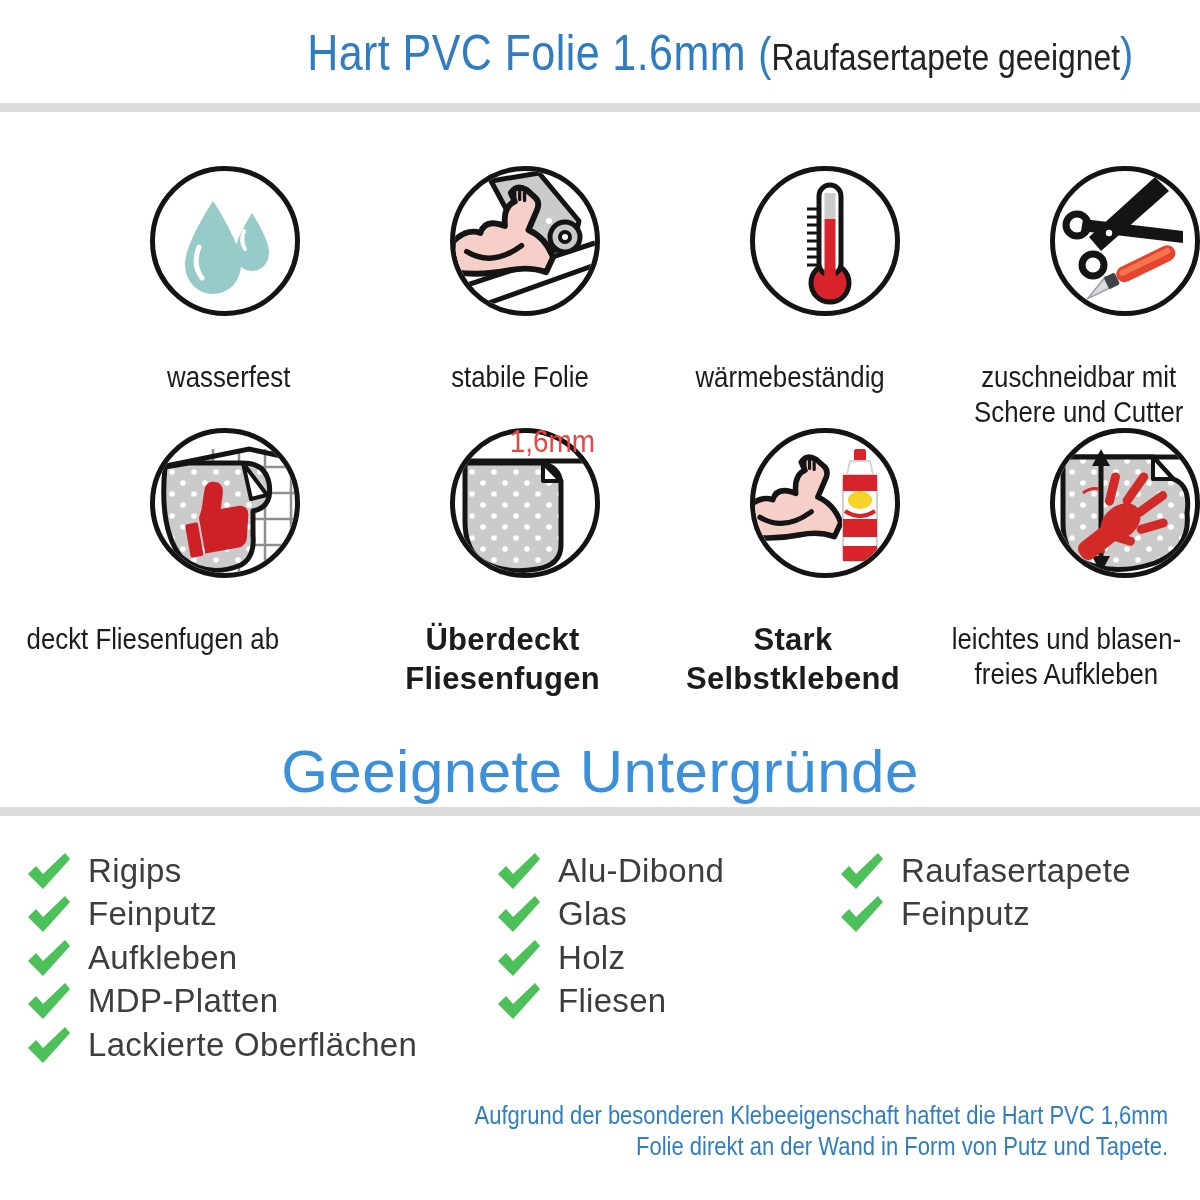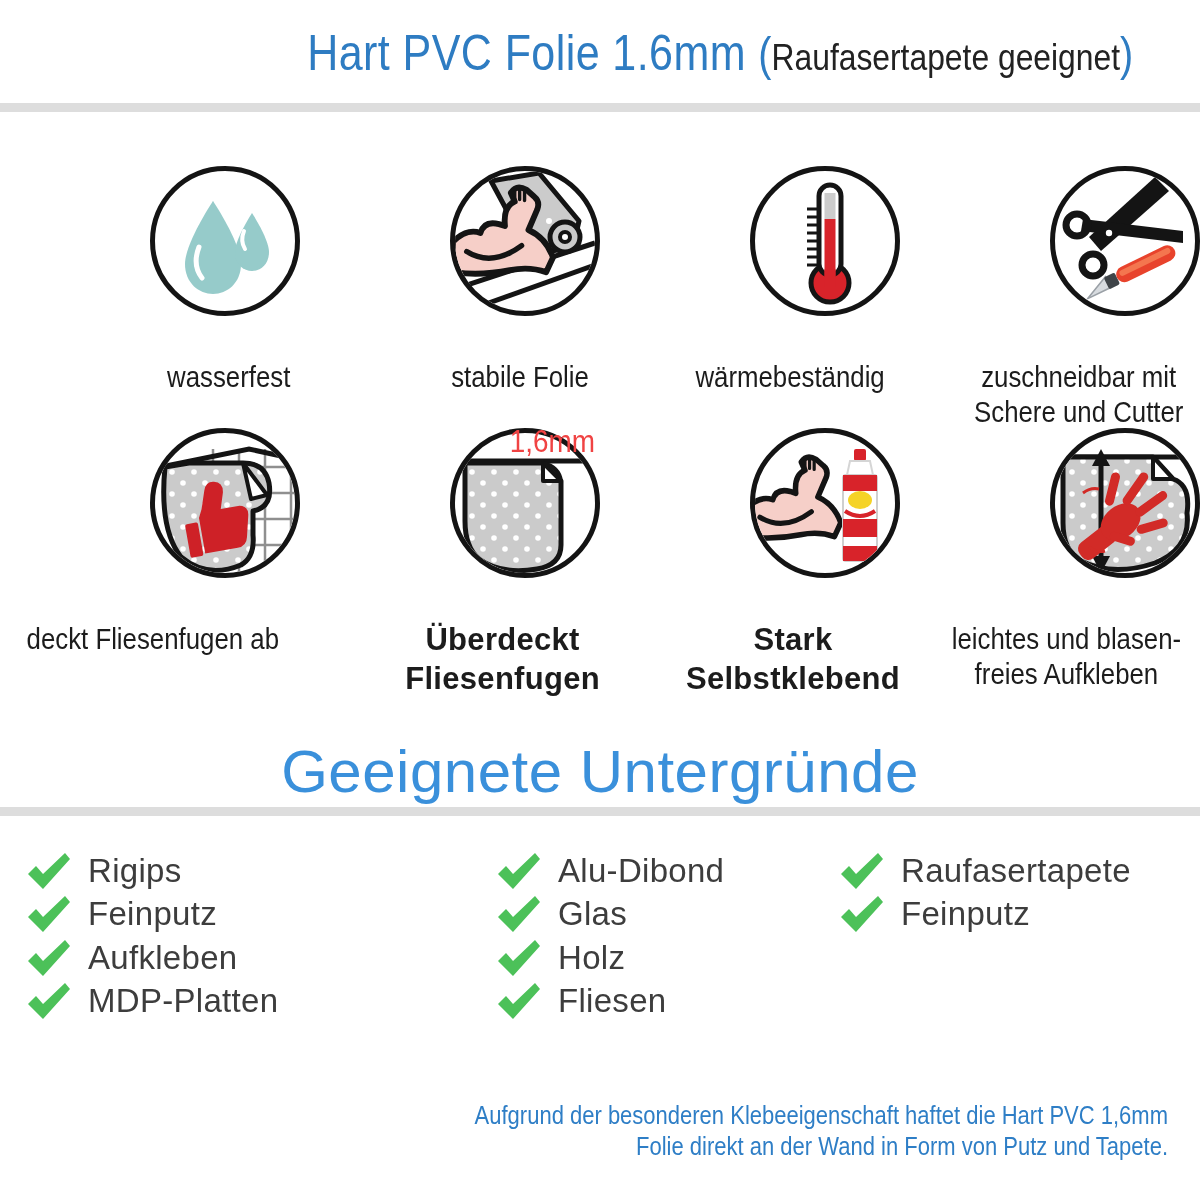--- a/index.html
+++ b/index.html
@@ -260,20 +260,26 @@
           <polygon points="3,22 11,14 18,22 40,1 45,7 18,37" fill="#4CC159"></polygon>
         </svg>
         <span class="chk-label">Aufkleben</span>
       </div>
     <div class="chk-item">
         <svg width="46" height="38" viewBox="0 0 46 38">
           <polygon points="3,22 11,14 18,22 40,1 45,7 18,37" fill="#4CC159"></polygon>
         </svg>
         <span class="chk-label">MDP-Platten</span>
       </div>
+    <div class="chk-item">
+        <svg width="46" height="38" viewBox="0 0 46 38">
+          <polygon points="3,22 11,14 18,22 40,1 45,7 18,37" fill="#4CC159"></polygon>
+        </svg>
+        <span class="chk-label">Lackierte Oberflächen</span>
+      </div>
   </div>
   <div class="col col2">
     <div class="chk-item">
         <svg width="46" height="38" viewBox="0 0 46 38">
           <polygon points="3,22 11,14 18,22 40,1 45,7 18,37" fill="#4CC159"></polygon>
         </svg>
         <span class="chk-label">Alu-Dibond</span>
       </div>
     <div class="chk-item">
         <svg width="46" height="38" viewBox="0 0 46 38">

